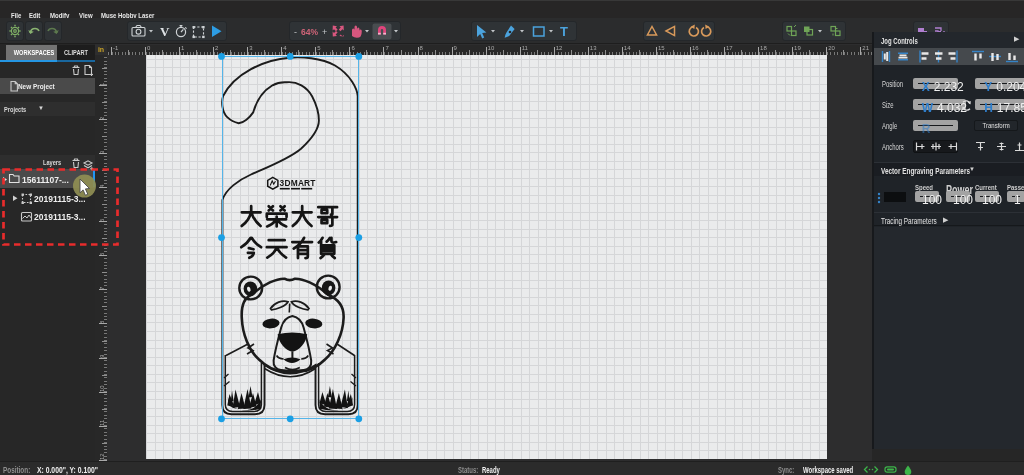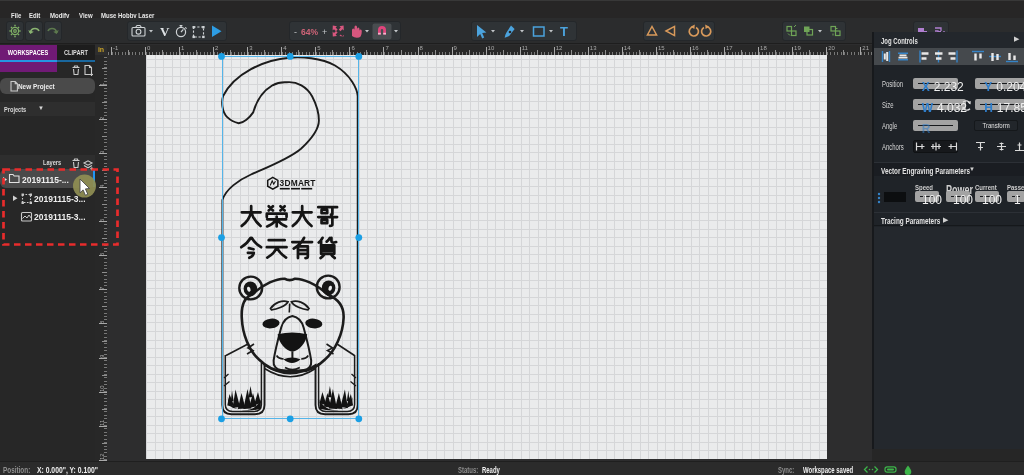--- a/index.html
+++ b/index.html
@@ -16,26 +16,26 @@
 #menubar i, #sidebar i, #rpanel i, #statusbar i { font-style:normal; }
 
 
 #toolbar { position:absolute; left:0; top:18px; width:1024px; height:26px; background:#2b2c2d; border-bottom:1px solid #1e1e1e; }
 .tgroup { position:absolute; top:3px; height:20px; background:#2f3336; border:1px solid #24272a; border-radius:3px; }
 .tbtn { position:absolute; top:3px; width:18px; height:20px; background:#2f3336; border:1px solid #24272a; border-radius:3px; }
 
 
 #sidebar { position:absolute; left:0; top:44px; width:95px; height:417px; background:#272727; }
 #tabs { position:absolute; left:0; top:1px; width:95px; height:15px; }
-#tab-ws { position:absolute; left:0; top:0; width:57px; height:27px; background:#701a75; color:#fff; font-size:7.5px; font-weight:bold; text-align:center; line-height:15px; }
+#tab-ws { position:absolute; left:6px; top:0; width:57px; height:15px; background:#737373; color:#fff; font-size:7.5px; font-weight:bold; text-align:center; line-height:15px; }
 #tab-cl { position:absolute; left:57px; top:0; width:38px; height:15px; background:#1d1d1d; color:#dcdcdc; font-size:7.5px; font-weight:bold; text-align:center; line-height:15px; }
 #tab-under { position:absolute; left:0; top:15px; width:57px; height:1.5px; background:#2596e3; }
 #tab-under2 { position:absolute; left:57px; top:15px; width:38px; height:1.5px; background:#19679e; }
 .phead { position:absolute; left:0; width:95px; height:14px; background:#2e2e2e; color:#d8d8d8; font-size:8.5px; font-weight:bold; }
-.prow  { position:absolute; left:0; width:95px; height:15px; color:#eee; font-size:8.5px; font-weight:bold;border-radius:6px; }
+.prow  { position:absolute; left:0; width:95px; height:15px; color:#eee; font-size:8.5px; font-weight:bold; }
 
 
 #workspace { position:absolute; left:95px; top:44px; width:777px; height:417px; background:#2d2d2e; overflow:hidden; }
 #hruler { position:absolute; left:0; top:1px; width:777px; height:10px; background:#282828; }
 #vruler { position:absolute; left:0; top:1px; width:12px; height:416px; background:#282828; }
 #rcorner { position:absolute; left:0; top:1px; width:12px; height:10px; background:#2e2e2e; color:#c9a227; font-size:7px; font-weight:bold; text-align:center; line-height:10px; }
 #canvas { position:absolute; left:50.5px; top:5.5px; width:681px; height:409px;
   background:
     repeating-linear-gradient(to right, #d5d6d8 0, #d5d6d8 1px, transparent 1px, transparent 8.515px),
     repeating-linear-gradient(to bottom, #d5d6d8 0, #d5d6d8 1px, transparent 1px, transparent 8.515px),
@@ -186,21 +186,21 @@
         <span style="position:absolute;left:4px;top:3px;font-size:7.5px;"><i class="t">Projects</i></span>
         <span style="position:absolute;left:38px;top:3px;font-size:6px;">▼</span>
       </div>
     <div class="prow" style="top:34px; height:16px; background:#4a4a4a;">
         <span style="position:absolute;left:17.5px;top:4px;font-size:8px;"><i class="t80">New Project</i></span>
       </div>
     <div class="phead" style="top:111px;">
         <span style="position:absolute;left:4px;top:3px;font-size:7.5px;padding-left:39px;"><i class="t">Layers</i></span>
       </div>
     <div class="prow" style="top:125px; height:19px; background:#4a4a4a;">
-        <span style="position:absolute;left:22px;top:6px;">20191115-...</span>
+        <span style="position:absolute;left:22px;top:6px;">15611107-...</span>
       </div>
     <div class="prow" style="top:146px; height:17px;">
         <span style="position:absolute;left:34px;top:4px;">20191115-3...</span>
       </div>
     <div class="prow" style="top:164px; height:17px;">
         <span style="position:absolute;left:34px;top:4px;">20191115-3...</span>
       </div>
     <div class="abs" style="left:92.5px;top:126px;width:2.5px;height:17px;background:#2196f3;"></div>
     <svg class="abs" style="left:0;top:0" width="95" height="200" viewBox="0 0 95 200">
       <g stroke="#c9c9c9" fill="none" stroke-width="1.1">
@@ -384,21 +384,21 @@
         <circle cx="2" cy="2" r="1.2" fill="#3584c8"></circle>
         <circle cx="2" cy="6" r="1.2" fill="#3584c8"></circle>
         <circle cx="2" cy="10" r="1.2" fill="#3584c8"></circle>
       </svg>
     <div class="abs" style="left:9px;top:159px;width:24px;height:12px;background:#0c0e10;border:1px solid #1f2328;"></div>
     <div class="rinput" style="left:41px;top:159px;width:24px;"><span style="margin-left:2px">100</span></div>
     <div class="rinput" style="left:72px;top:159px;width:24px;"><span style="margin-left:2px">100</span></div>
     <div class="rinput" style="left:101px;top:159px;width:24px;"><span style="margin-left:2px">100</span></div>
     <div class="rinput" style="left:133px;top:159px;width:18px;"><span style="margin-left:2px">1</span></div>
     <div class="abs" style="left:0;top:180px;width:152px;height:14px;background:#1f2328;border-top:1px solid #2c3036;border-bottom:1px solid #15181b;">
-      <span class="abs" style="left:7px;top:3px;font-weight:bold;color:#e2e2e2;"><i class="t">Tracing Parameters</i></span>
+      <span class="abs" style="left:7px;top:3px;font-weight:normal;color:#e2e2e2;"><i class="t">Tracing Parameters</i></span>
       <span class="abs" style="left:69px;top:3px;color:#cfcfcf;font-size:7px;">▶</span>
     </div>
     <div class="abs" style="left:0;top:195px;width:152px;height:222px;background:#24282d;"></div>
   </div>
 
   <svg id="art" class="abs" style="left:221px;top:56px;" width="139" height="364" viewBox="0 0 139 364">
     <defs>
       <g id="c-da">
           <path d="M12,1.5 V8 M2,8 H22 M11.8,8 Q10.5,16 2,22.5 M12.2,8 Q14.5,16.5 22,22.5"></path>
         </g>

